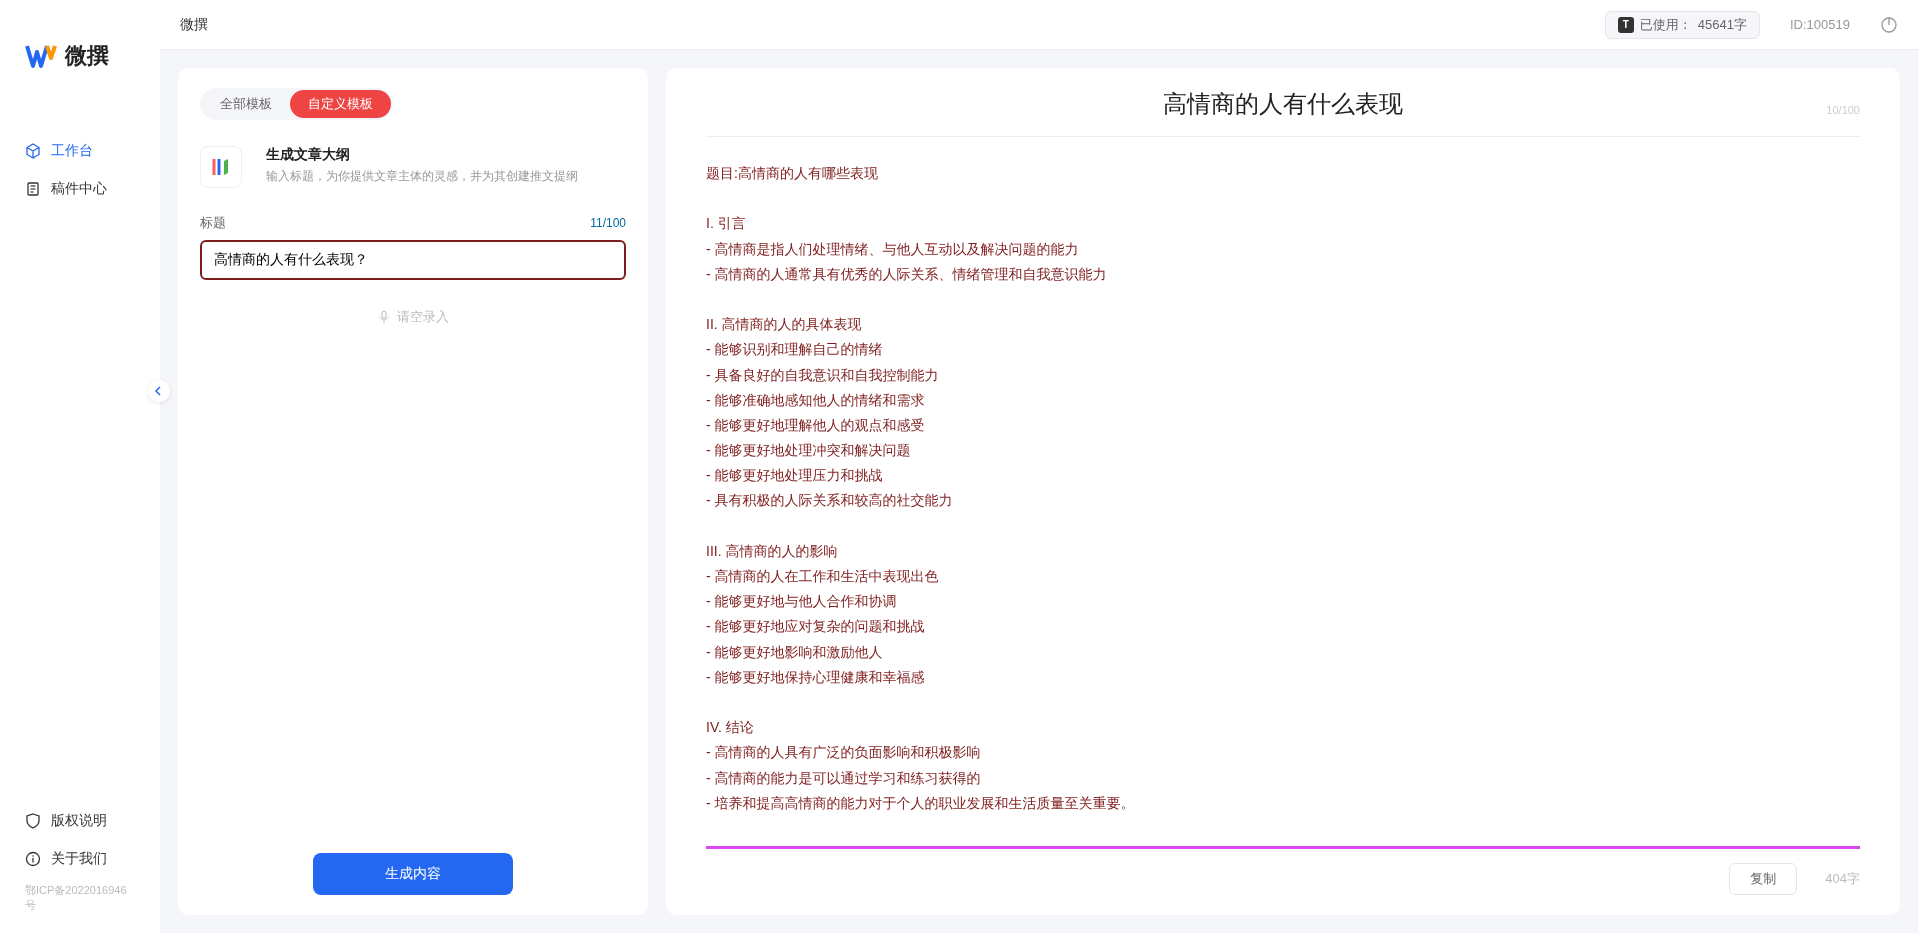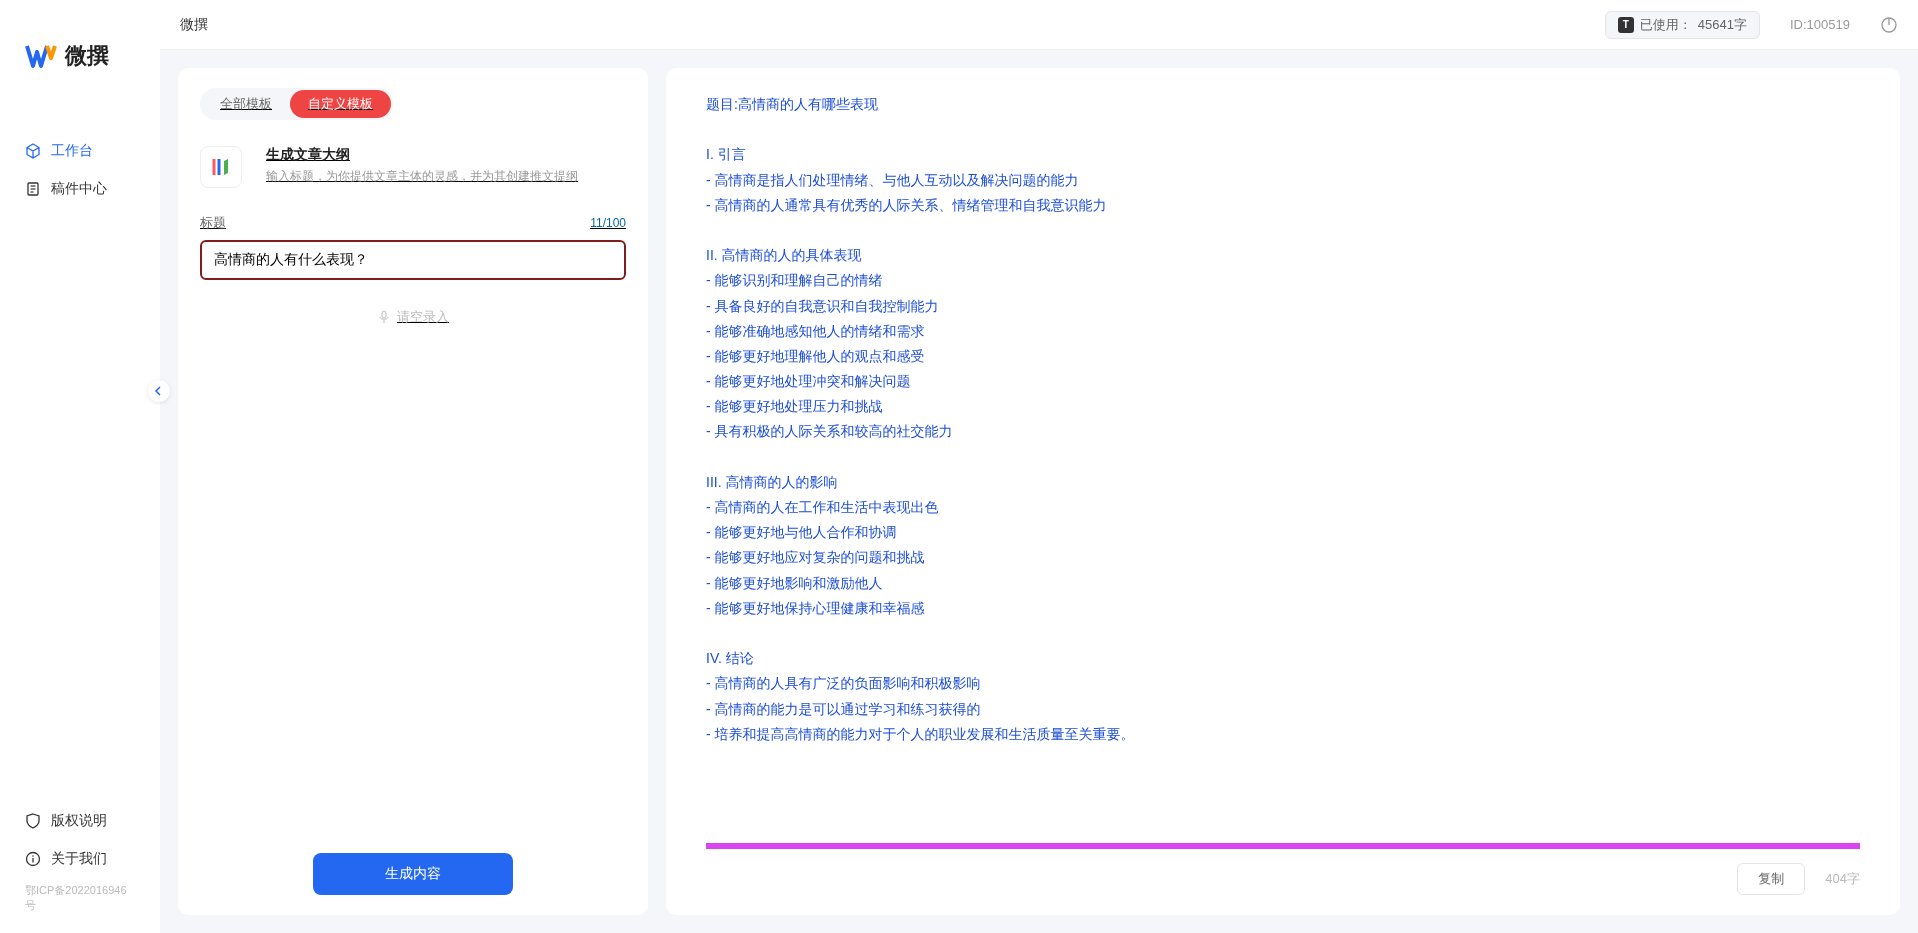--- a/index.html
+++ b/index.html
@@ -50,29 +50,29 @@
 .form-label-row { display: flex; justify-content: space-between; align-items: center; }
 .form-label { font-size: 13px; color: #666; }
 .form-count { font-size: 12px; color: #0369a1; }
 .form-input { width: 100%; border: 2px solid #7f1d1d; border-radius: 6px; padding: 10px 12px; font-size: 14px; margin-top: 8px; outline: none; }
 
 .voice-row { margin-top: 28px; display: flex; align-items: center; justify-content: center; gap: 6px; color: #bbb; font-size: 13px; }
 .voice-row .mic-icon { width: 14px; height: 14px; }
 
 .generate-btn { background: #2468f2; color: #fff; border: none; border-radius: 8px; padding: 12px 0; font-size: 14px; cursor: pointer; width: 200px; margin: 0 auto; display: block; margin-top: auto; }
 .left-inner { display: flex; flex-direction: column; height: 100%; }
-.left-body { flex: 1; text-decoration: underline; }
+.left-body { flex: 1; }
 
 
 .output-title-row { text-align: center; position: relative; padding-bottom: 16px; border-bottom: 1px solid #eee; }
 .output-title { font-size: 24px; font-weight: 400; font-family: "Songti SC", SimSun, serif; color: #222; }
 .output-title-count { position: absolute; right: 0; top: 16px; font-size: 11px; color: #ccc; }
-.output-body { margin-top: 4px; font-size: 14px; color: #1d4ed8; line-height: 1.8; white-space: pre-wrap; font-family: -apple-system, "PingFang SC", sans-serif; flex: 1; overflow: auto; }
+.output-body { margin-top: 24px; font-size: 14px; color: #7f1d1d; line-height: 1.8; white-space: pre-wrap; font-family: -apple-system, "PingFang SC", sans-serif; flex: 1; overflow: auto; }
 .right-inner { display: flex; flex-direction: column; height: 100%; }
-.output-footer { display: flex; justify-content: flex-end; align-items: center; gap: 20px; padding-top: 14px; border-top: 6px solid #d946ef; }
+.output-footer { display: flex; justify-content: flex-end; align-items: center; gap: 28px; padding-top: 14px; border-top: 3px solid #d946ef; }
 .copy-btn { border: 1px solid #e5e5e5; background: #fff; border-radius: 6px; padding: 6px 20px; font-size: 13px; color: #666; cursor: pointer; }
 .word-count { font-size: 13px; color: #bbb; }
 
 
 .collapse-handle { position: absolute; left: 148px; top: 380px; width: 22px; height: 22px; background: #fff; border-radius: 50%; box-shadow: 0 1px 4px rgba(0,0,0,0.1); display: flex; align-items: center; justify-content: center; cursor: pointer; z-index: 10; }
 .collapse-handle svg { width: 10px; height: 10px; }
 
 svg { display: block; }
 </style>
 </head>
@@ -199,20 +199,24 @@
               </span>
               <span>请空录入</span>
             </div>
           </div>
           <button class="generate-btn">生成内容</button>
         </div>
       </section>
 
       <section class="panel right-panel">
         <div class="right-inner">
+          <div class="output-title-row">
+            <div class="output-title">高情商的人有什么表现</div>
+            <div class="output-title-count">10/100</div>
+          </div>
           <div class="output-body">题目:高情商的人有哪些表现
 
 I. 引言
 - 高情商是指人们处理情绪、与他人互动以及解决问题的能力
 - 高情商的人通常具有优秀的人际关系、情绪管理和自我意识能力
 
 II. 高情商的人的具体表现
 - 能够识别和理解自己的情绪
 - 具备良好的自我意识和自我控制能力
 - 能够准确地感知他人的情绪和需求

